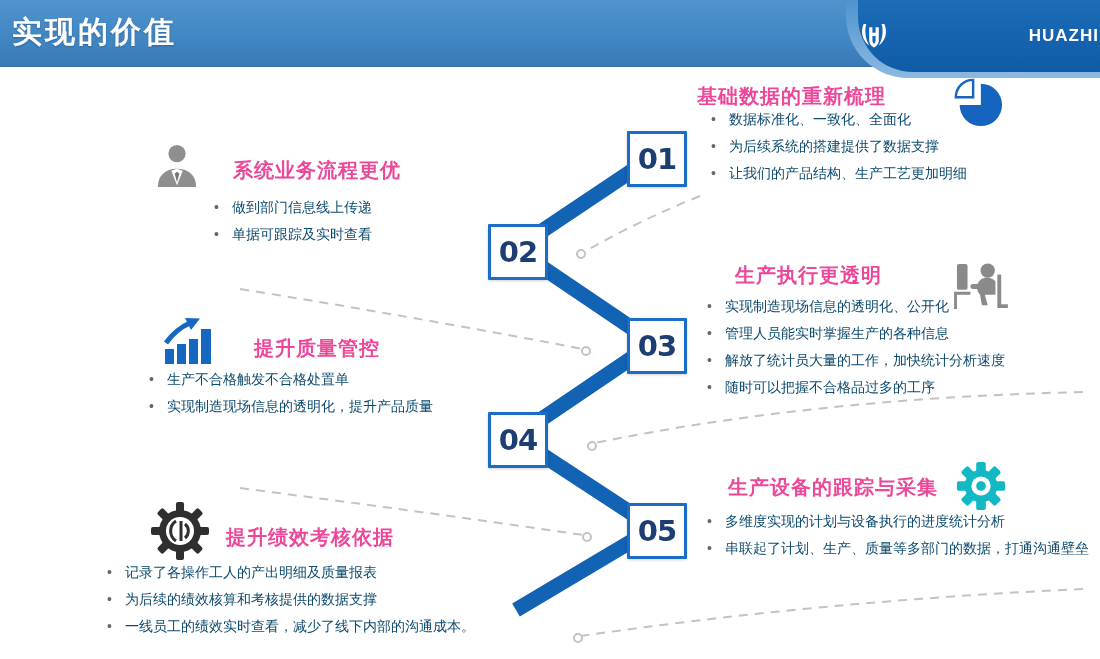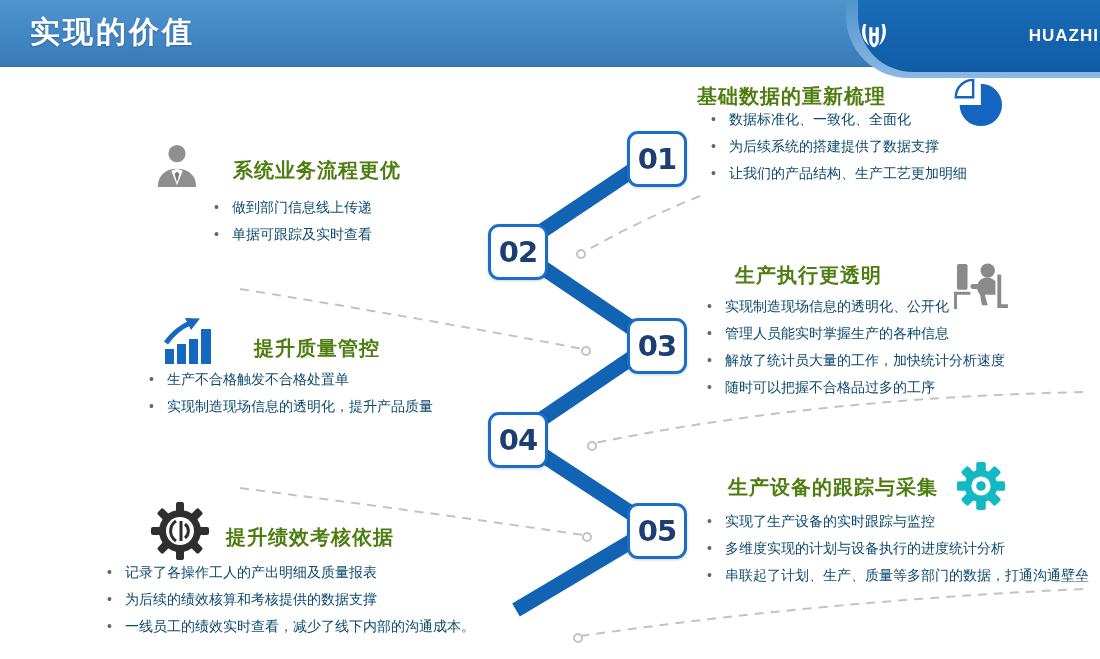--- a/index.html
+++ b/index.html
@@ -3,37 +3,37 @@
 <meta charset="utf-8">
 <style>
   html,body{margin:0;padding:0;background:#fff;}
   .slide{position:relative;width:1100px;height:659px;background:#ffffff;overflow:hidden;
          font-family:"Liberation Sans","DejaVu Sans",sans-serif;}
 
   
   .header{position:absolute;left:0;top:0;width:1100px;height:67px;z-index:5;
           background:linear-gradient(180deg,#4f94cd 0%,#4187c4 55%,#3a7ab8 96%,#366fa9 100%);}
   .header-title{position:absolute;left:12px;top:12px;font-size:30px;color:#ffffff;font-weight:600;
-          letter-spacing:3px;text-shadow:0 1px 2px rgba(25,55,95,.4);margin-left:18px;}
+          letter-spacing:3px;text-shadow:0 1px 2px rgba(25,55,95,.4);}
   .brand-underlay{position:absolute;top:0;right:0;width:254px;height:78px;z-index:6;
           background:linear-gradient(180deg,#4f94cd,#8cb9e2);border-bottom-left-radius:62px;}
   .brand{position:absolute;top:0;right:0;width:242px;height:72px;z-index:7;box-sizing:border-box;
           background:linear-gradient(180deg,#1c6cb8 0%,#0f5ba6 100%);border-bottom-left-radius:55px;
           display:flex;align-items:center;justify-content:space-between;padding-right:1px;}
   .brand-text{color:#fff;font-size:17px;font-weight:bold;letter-spacing:1px;margin-left:7px;}
 
   
   .conn{position:absolute;left:0;top:0;z-index:1;}
-  .step{position:absolute;width:54px;height:50px;background:#fff;border:3px solid #1b6ec8;border-radius:11px;
+  .step{position:absolute;width:54px;height:50px;background:#fff;border:3px solid #1b6ec8;border-radius:1px;
         display:flex;align-items:center;justify-content:center;z-index:3;box-shadow:0 1px 3px rgba(0,0,0,.18);}
   .step span{font-size:29px;font-weight:bold;color:#1d3e73;letter-spacing:-1px;
         font-family:"DejaVu Sans","Liberation Sans",sans-serif;}
 
   
-  .sec-title{position:absolute;z-index:2;font-size:20px;font-weight:bold;color:#4d7c0f;letter-spacing:1px;white-space:nowrap;}
+  .sec-title{position:absolute;z-index:2;font-size:20px;font-weight:bold;color:#ec4899;letter-spacing:1px;white-space:nowrap;}
   .sec-icon{position:absolute;z-index:2;}
   .bullets{position:absolute;z-index:2;list-style:none;margin:0;padding:0;font-size:14px;color:#0c4a6e;}
   .bullets li{position:relative;padding-left:24px;line-height:27px;white-space:nowrap;}
   .bullets li::before{content:"\2022";position:absolute;left:6px;color:#666;}
 
   .s1-icon{left:155px;top:142px;}   .s1-title{left:233px;top:157px;text-align:center;}  .s1-bullets{left:208px;top:194px;width:300px;}
   .s2-title{left:697px;top:83px;}   .s2-icon{left:951px;top:77px;}    .s2-bullets{left:705px;top:106px;width:392px;}
   .s3-icon{left:160px;top:316px;}   .s3-title{left:254px;top:335px;}  .s3-bullets{left:143px;top:366px;width:345px;}
   .s4-title{left:735px;top:262px;}  .s4-icon{left:953px;top:261px;}   .s4-bullets{left:701px;top:293px;width:396px;}
   .s5-icon{left:145px;top:500px;}   .s5-title{left:226px;top:524px;}  .s5-bullets{left:101px;top:559px;width:400px;}
@@ -184,18 +184,17 @@
       <rect x="21" y="1" width="10" height="11" rx="2" transform="rotate(180 26 26)"></rect>
       <rect x="21" y="1" width="10" height="11" rx="2" transform="rotate(225 26 26)"></rect>
       <rect x="21" y="1" width="10" height="11" rx="2" transform="rotate(270 26 26)"></rect>
       <rect x="21" y="1" width="10" height="11" rx="2" transform="rotate(315 26 26)"></rect>
     </g>
     <circle cx="26" cy="26" r="17" fill="#12b9c5"></circle>
     <circle cx="26" cy="26" r="10" fill="#ffffff"></circle>
     <circle cx="26" cy="26" r="5" fill="#12b9c5"></circle>
   </svg>
   <ul class="bullets s6-bullets">
-    <li>实现了生产设备的实时跟踪与监控</li>
     <li>多维度实现的计划与设备执行的进度统计分析</li>
     <li>串联起了计划、生产、质量等多部门的数据，打通沟通壁垒</li>
   </ul>
 
 </div>
 
 </body></html>

